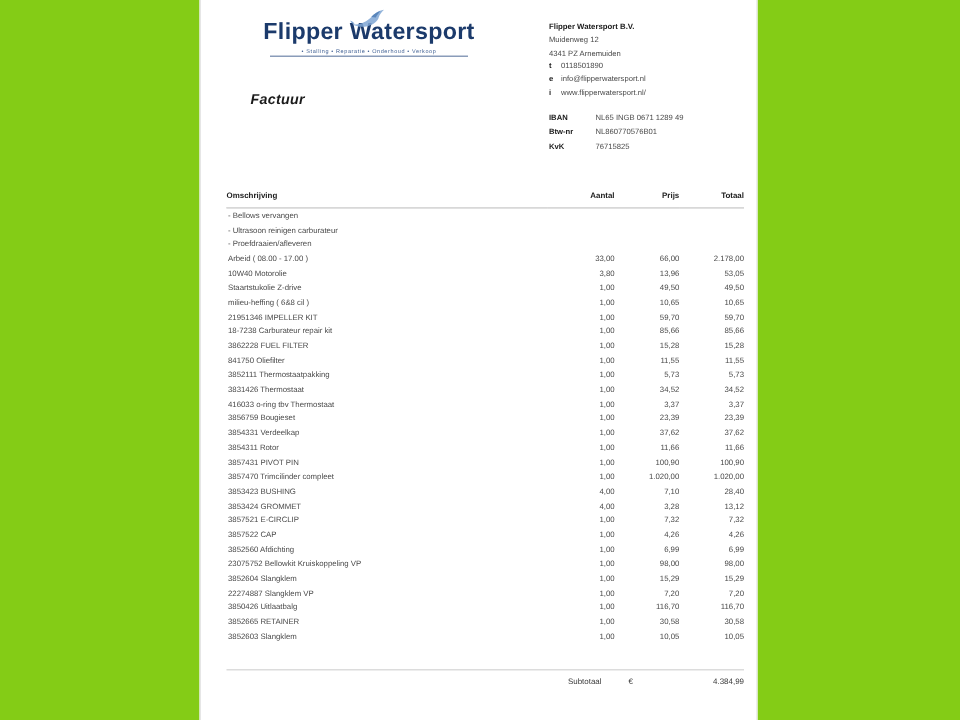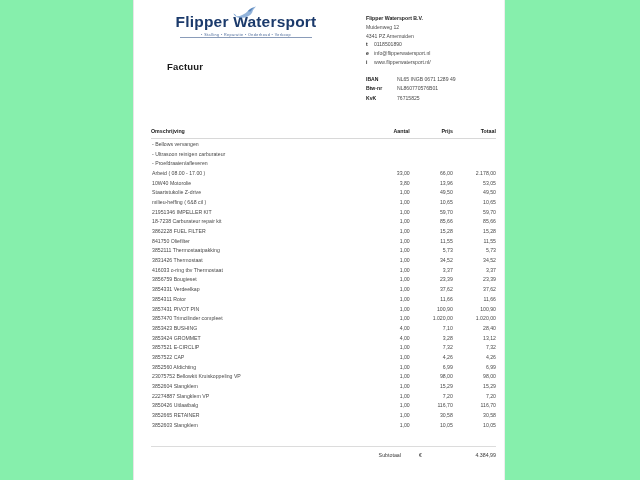--- a/index.html
+++ b/index.html
@@ -11,21 +11,21 @@
     width: 640px;
     height: 480px;
     overflow: hidden;
     font-family: "Liberation Sans", sans-serif;
     color: #3a3a3a;
     position: relative;
   }
   .canvas {
     position: absolute;
     inset: 0;
-    background: #86efac;
+    background: #84cc16;
   }
   
   .page {
     position: absolute;
     left: 133px;
     top: 0;
     width: 372px;
     height: 480px;
     background: #ffffff;
     border-left: 1px solid #e6e6e6;
@@ -79,20 +79,21 @@
   }
 
   .doc-title {
     position: absolute;
     left: 33px;
     top: 61px;
     font-size: 9.5px;
     font-weight: bold;
     color: #1a1a1a;
     letter-spacing: 0.2px;
+    font-style: italic;
   }
 
   .company-block {
     position: absolute;
     left: 232px;
     top: 14px;
     width: 140px;
     font-size: 5.1px;
     line-height: 1.72;
     color: #4a4a4a;

